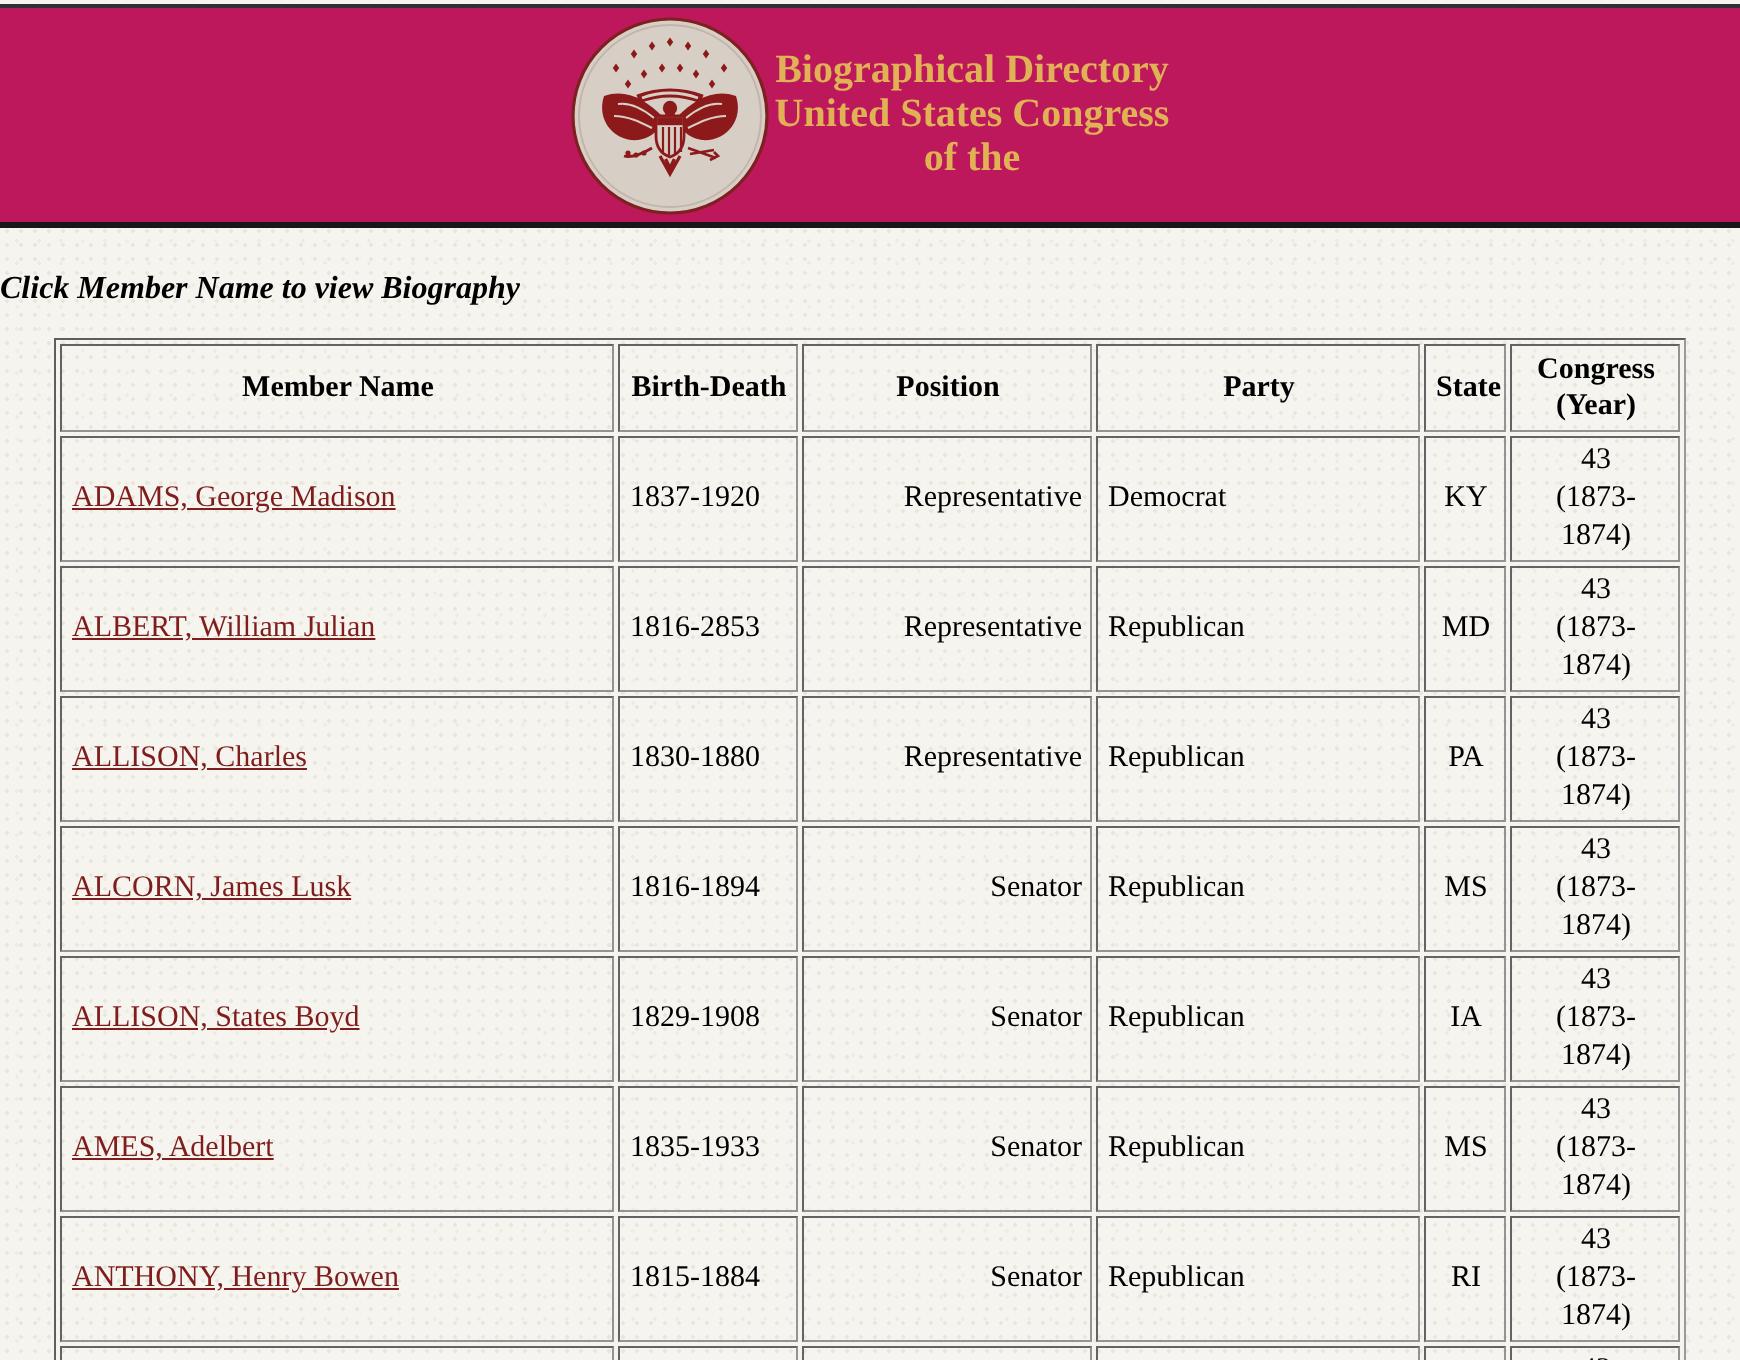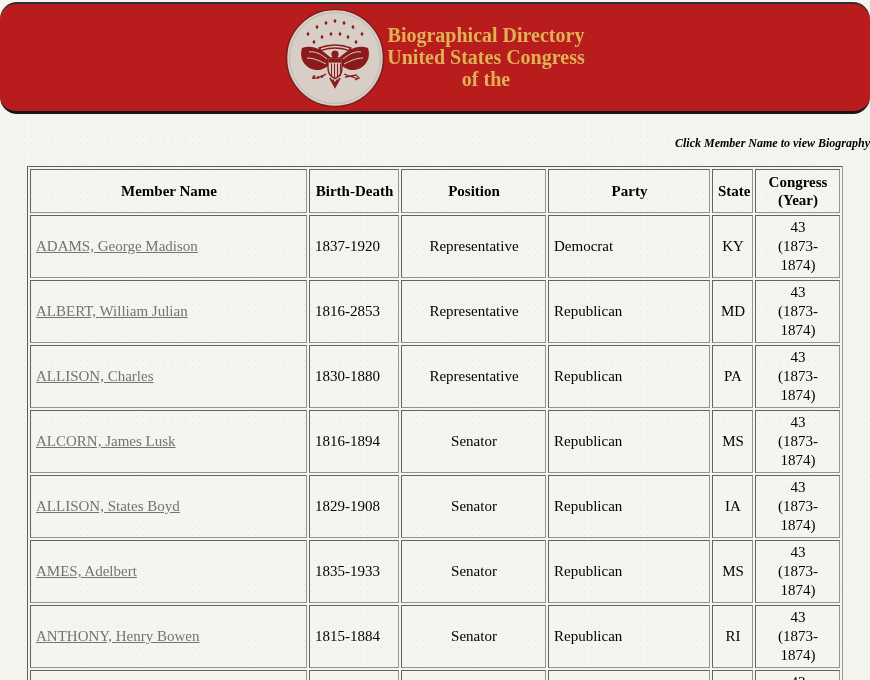--- a/index.html
+++ b/index.html
@@ -13,25 +13,24 @@
     background-image:
       radial-gradient(#e9e6de 0.8px, transparent 0.9px),
       radial-gradient(#efece5 0.8px, transparent 0.9px);
     background-size: 7px 7px, 11px 11px;
     background-position: 0 0, 3px 5px;
   }
 
   
   .site-header {
     margin-top: 2px;
-    background: #b91c1c;
+    background: #be185d;
     border-top: 2px solid #2c3038;
     border-bottom: 3px solid #17171a;
     padding: 4px 0 3px 0;
-    border-radius: 17px;
   }
   .header-inner {
     display: flex;
     align-items: center;
     justify-content: center;
     gap: 2px;
   }
   .seal {
     width: 100px;
     height: 100px;
@@ -46,22 +45,22 @@
     padding-bottom: 2px;
   }
   .title-block .subtitle {
     font-size: 12.5px;
     line-height: 17px;
   }
 
   
   .caption {
     margin: 22px 0 15px 0;
-    text-align: right;
-    font-size: 12px;
+    text-align: left;
+    font-size: 16px;
     font-weight: bold;
     font-style: italic;
     color: #000;
     font-family: Liberation Serif, serif;
   }
 
   
   table.members {
     width: 814px;
     margin: 0 auto;
@@ -86,32 +85,32 @@
     overflow: hidden;
   }
   table.members th {
     font-weight: bold;
     text-align: center;
     white-space: pre-line;
     line-height: 18px;
   }
   td.c-name   { text-align: left; }
   td.c-birth  { text-align: left; padding-left: 7px; margin-top: 48px; }
-  td.c-pos    { text-align: center; margin-left: 13px; }
+  td.c-pos    { text-align: right; margin-left: 13px; }
   td.c-party  { text-align: left; }
   td.c-state  { text-align: center; margin-left: 33px; }
   td.c-congress {
     text-align: center;
     white-space: pre-line;
     line-height: 19px;
     padding-left: 2px;
     padding-right: 2px;
   }
   td.c-name a {
-    color: #737373;
+    color: #7f1d1d;
     text-decoration: underline;
   }
 </style>
 </head>
 <body>
 
 <header class="site-header">
   <div class="header-inner">
     <div class="seal">
       <svg viewBox="0 0 100 100" width="100" height="100" aria-hidden="true">

